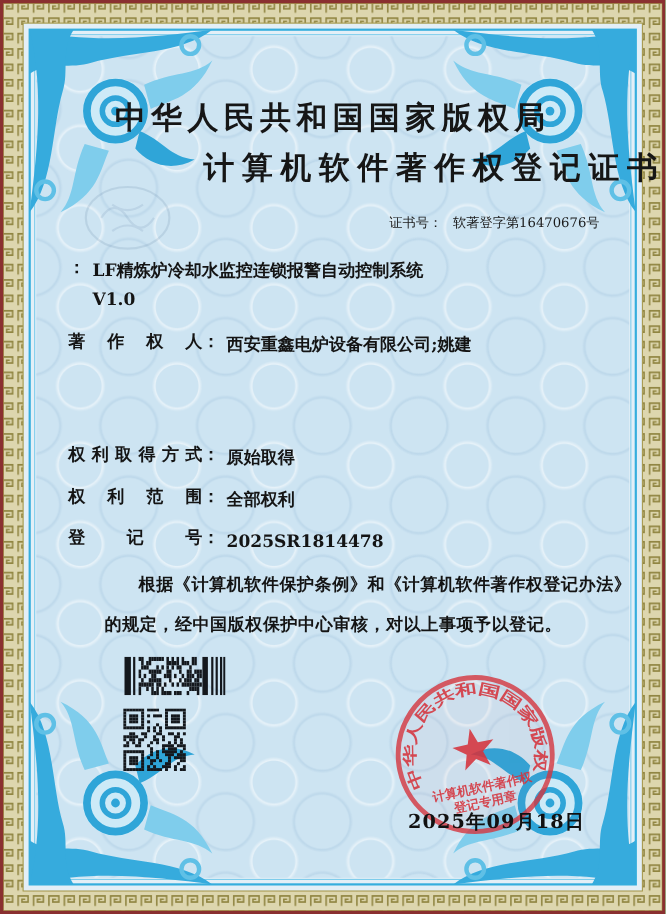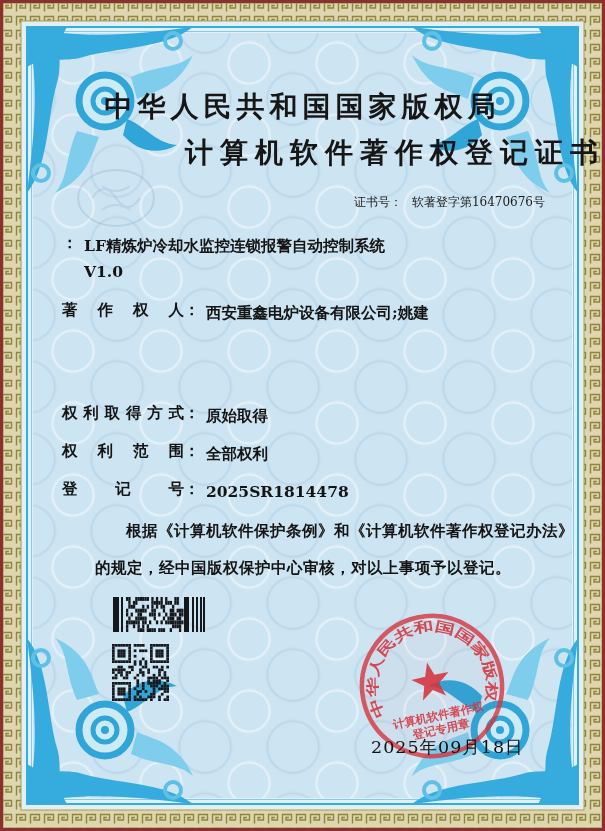--- a/index.html
+++ b/index.html
@@ -47,21 +47,21 @@
   }
   .f-colon{font-size:15.5px;font-weight:700;width:18px;}
   .f-value{font-size:15.5px;font-weight:700;margin-left:4px;max-width:350px;line-height:26px;}
   .statement{
     position:absolute;left:62px;top:512px;width:486px;
     font-size:15.5px;font-weight:600;color:#141414;
     line-height:37px;text-indent:2em;letter-spacing:0.5px;margin-left:33px;
   }
   .date{
     position:absolute;left:371px;top:735px;
-    font-size:17.5px;font-weight:400;color:#111;letter-spacing:1px;z-index:8;
+    font-size:17.5px;font-weight:700;color:#111;letter-spacing:1px;z-index:8;
   }
   .barcode-box{position:absolute;left:113px;top:597px;z-index:5;}
   .qr-box{position:absolute;left:112px;top:644px;z-index:5;}
   .seal{position:absolute;left:356px;top:610px;z-index:7;transform:rotate(-12deg);opacity:0.88;}
   .emblem-wm{position:absolute;left:74px;top:166px;z-index:1;opacity:0.5;}
 </style>
 </head>
 <body>
 
 <div id="cert">

